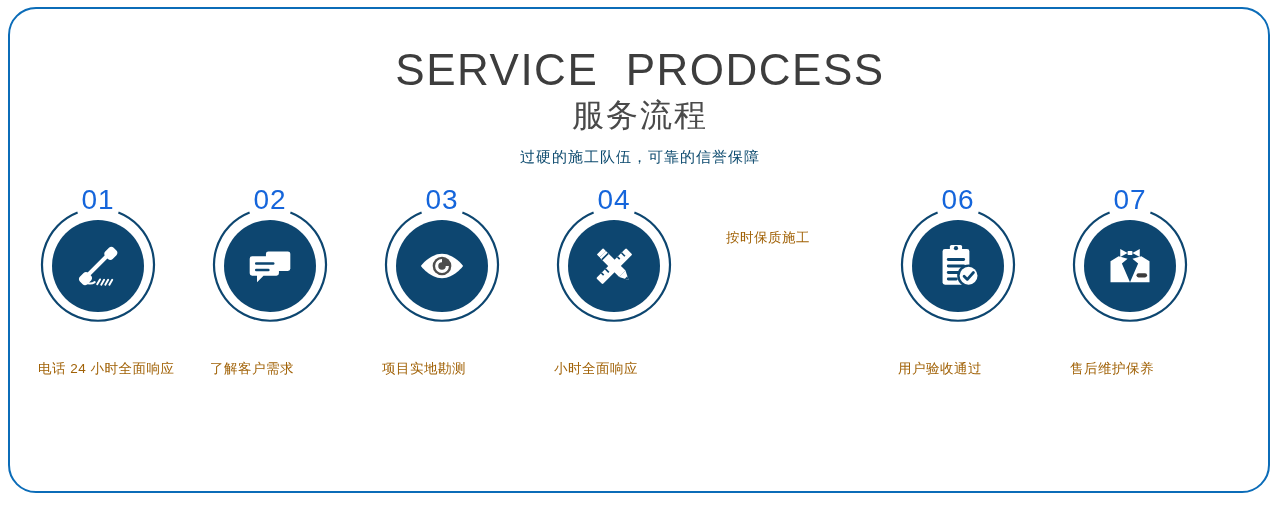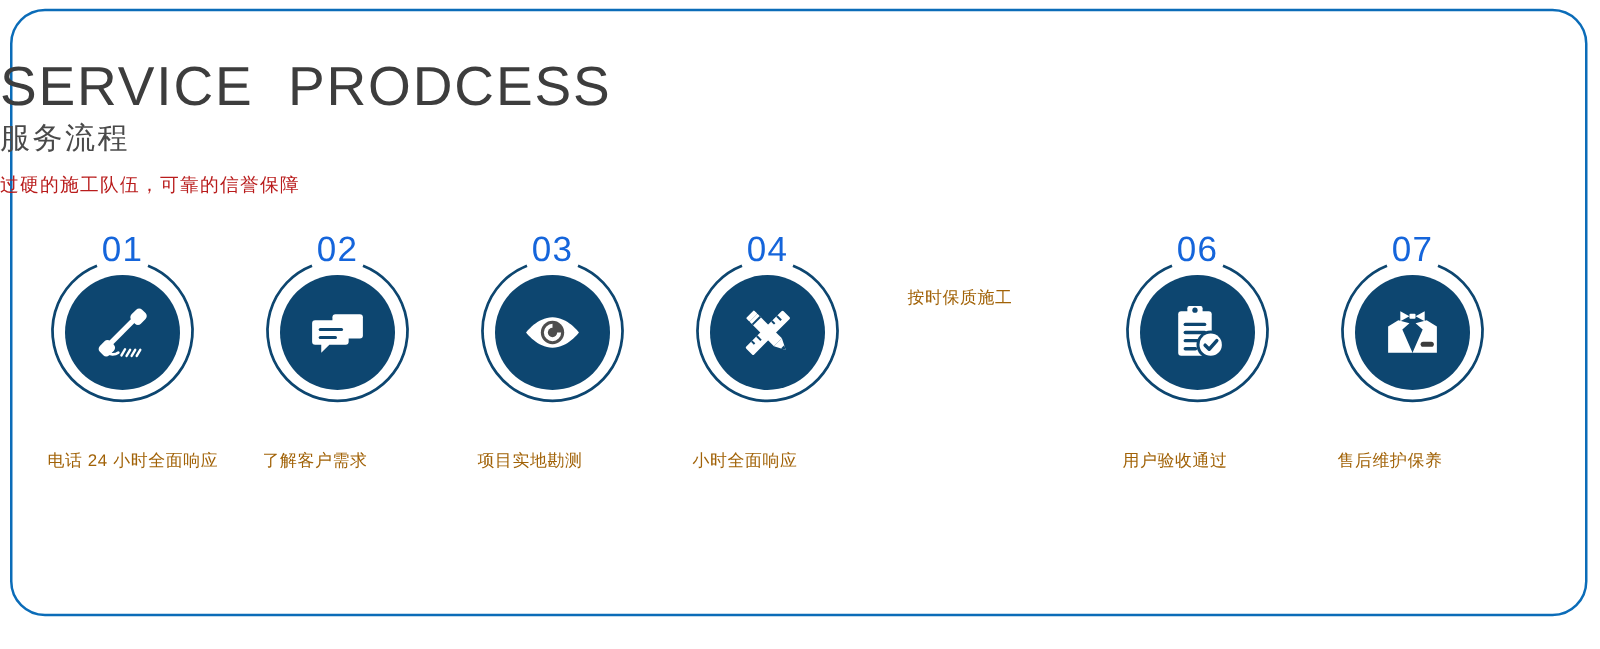--- a/index.html
+++ b/index.html
@@ -28,47 +28,48 @@
     border-radius: 28px;
     box-sizing: border-box;
     pointer-events: none;
   }
   
   .head-wrap {
     position: absolute;
     left: 0;
     top: 0;
     width: 1280px;
+    text-align: center;
   }
   #title-en {
     margin: 0;
     padding-top: 44px;
     font-size: 44px;
     font-weight: 400;
     letter-spacing: 1.5px;
     color: #3d3d3d;
     line-height: 1.16;
     white-space: pre;
   }
   #title-cn {
     margin: 0;
     padding-top: 2px;
-    font-size: 24px;
+    font-size: 32px;
     font-weight: 400;
     letter-spacing: 2px;
     color: #4a4a4a;
     line-height: 1.15;
   }
   #subtitle {
     margin: 0;
     padding-top: 14px;
     font-size: 15px;
     font-weight: 400;
     letter-spacing: 1px;
-    color: #b91c1c;
+    color: #0c4a6e;
   }
   
   #steps {
     position: absolute;
     left: 38px;
     top: 206px;
     width: 1204px;
     display: flex;
     justify-content: space-between;
     align-items: flex-start;

